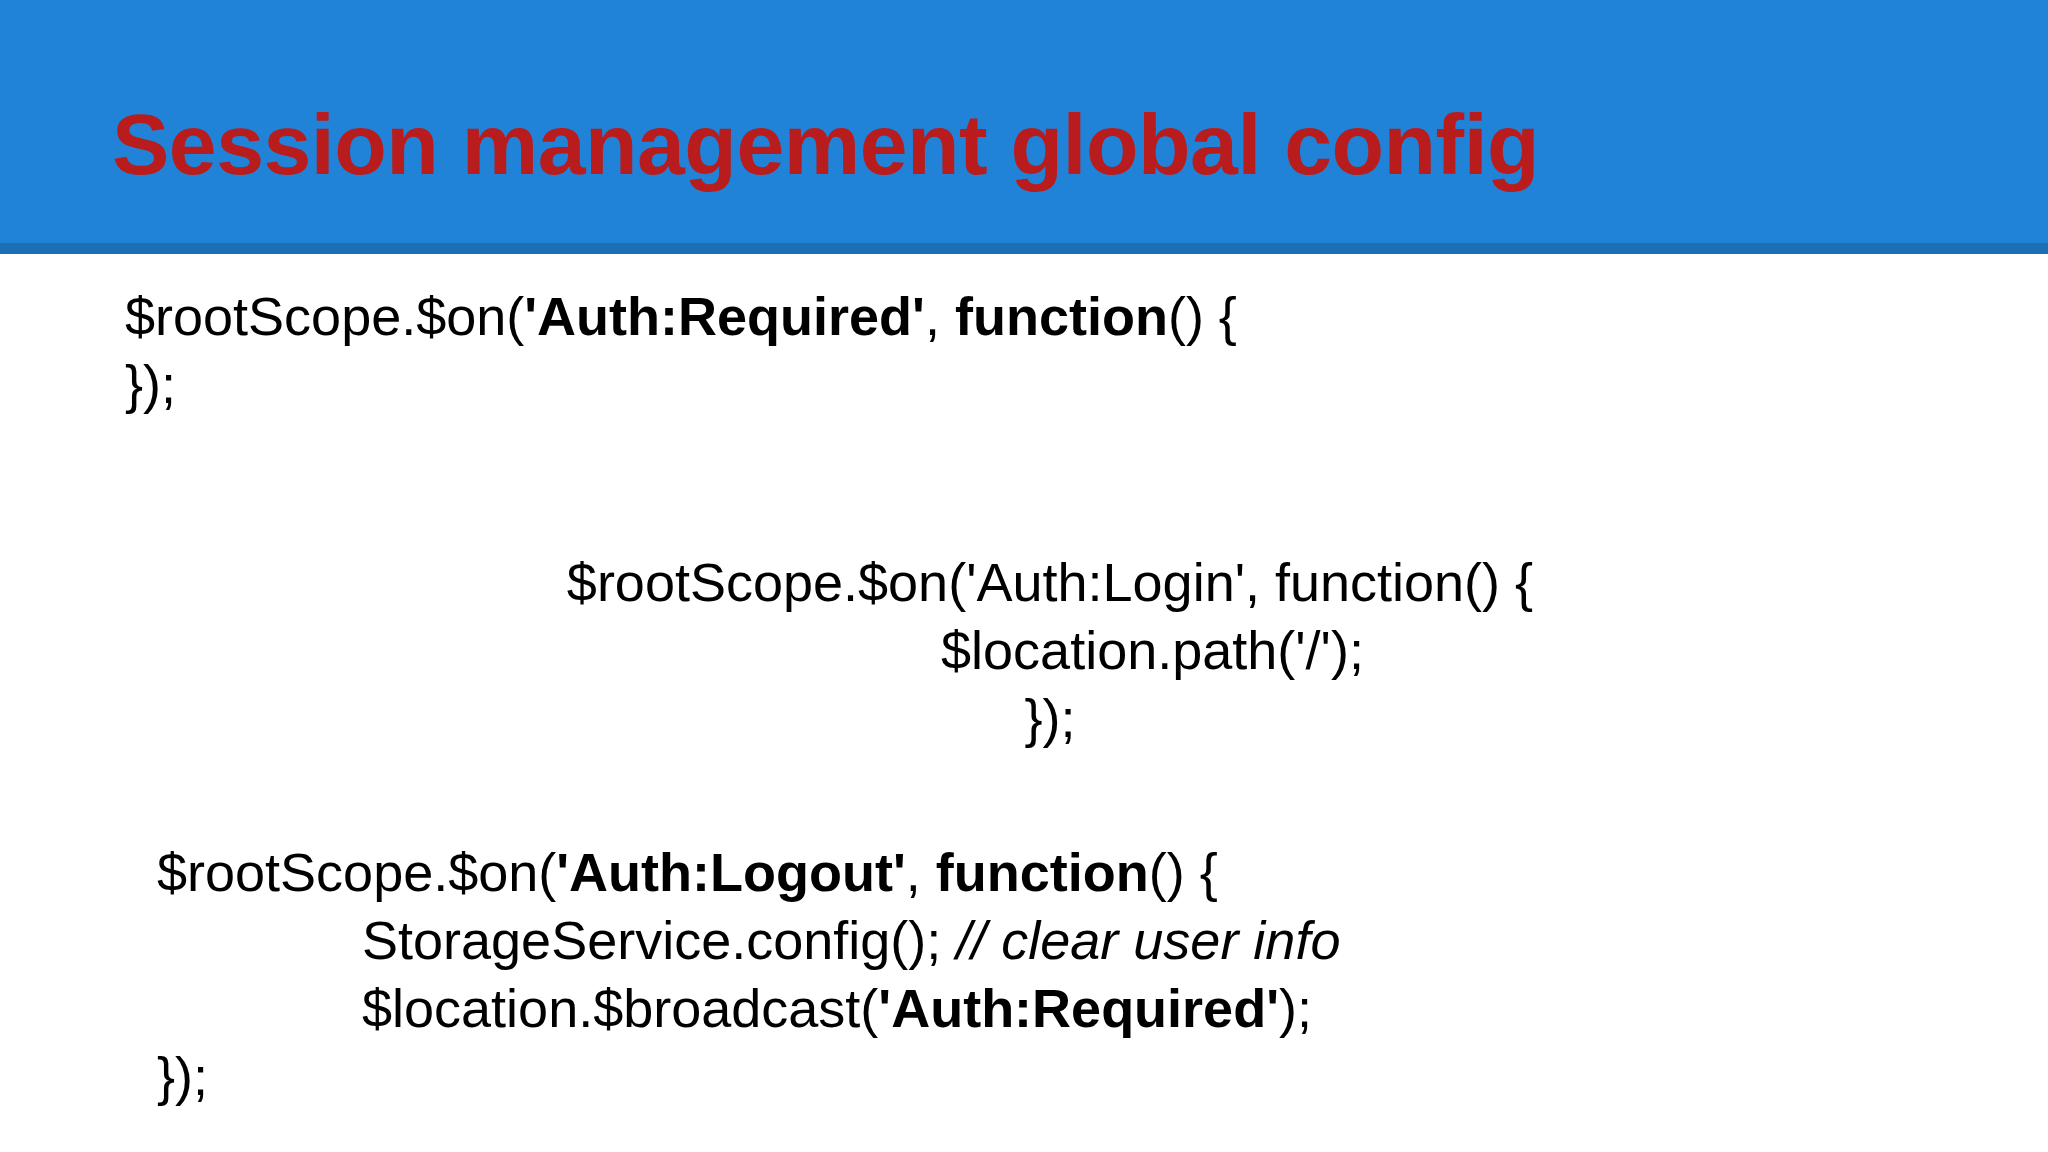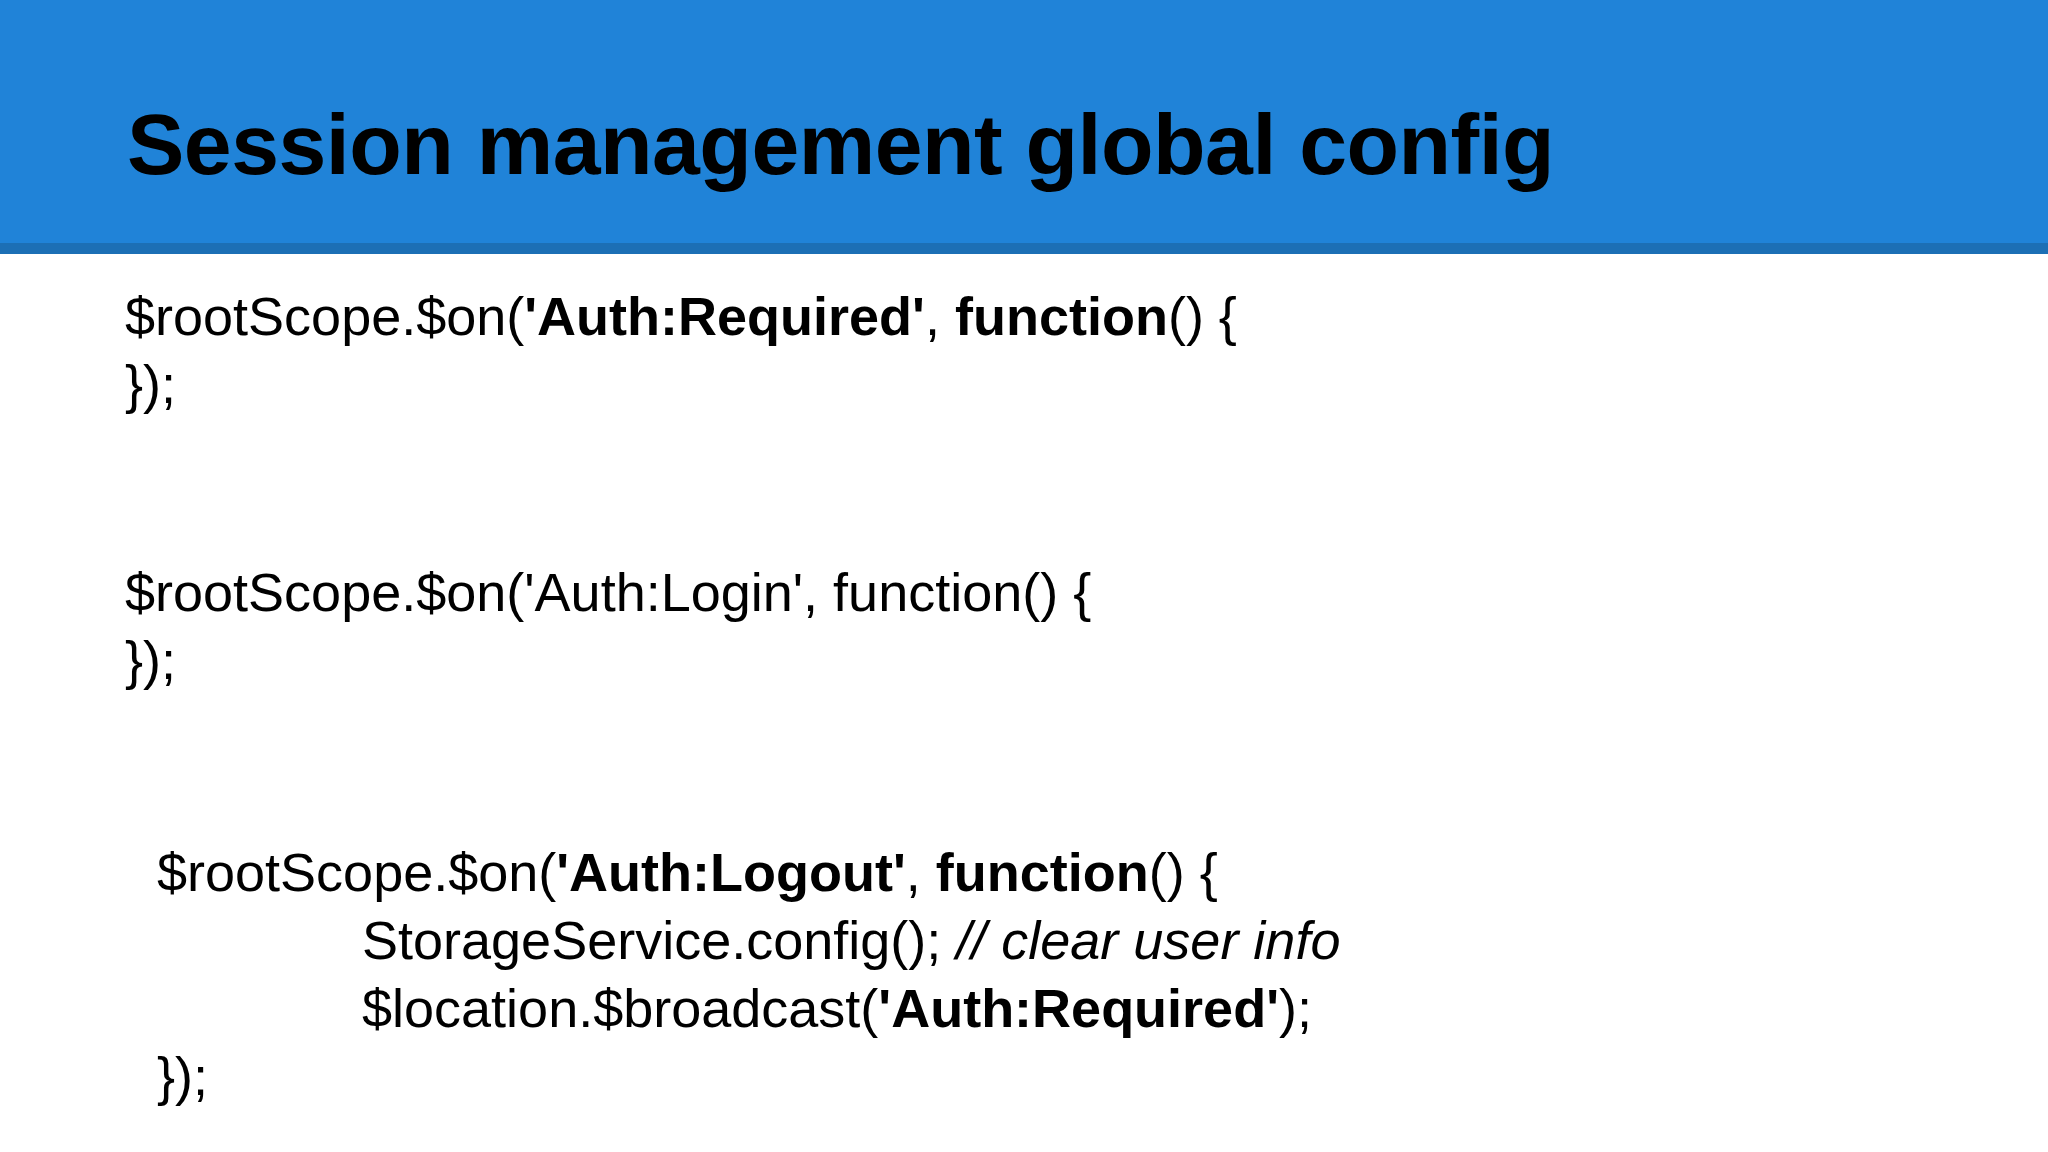--- a/index.html
+++ b/index.html
@@ -33,27 +33,27 @@
   .slide-header-rule {
     position: absolute;
     left: 0;
     top: 243px;
     width: 2048px;
     height: 11px;
     background: #1c6fb5;
   }
   .slide-title {
     position: absolute;
-    left: 127px;
+    left: 112px;
     top: 96px;
     width: 1820px;
     font-size: 86px;
     line-height: 96px;
     font-weight: bold;
-    color: #000000;
+    color: #b91c1c;
     letter-spacing: -0.5px;
     white-space: nowrap;
   }
   
   .code-body {
     position: absolute;
     left: 0;
     top: 254px;
     width: 2048px;
     height: 898px;
@@ -76,40 +76,41 @@
     display: inline-block;
     width: 205px;
   }
   .code-line b {
     font-weight: bold;
   }
   .code-line i {
     font-style: italic;
   }
   .blk1 { top: 28px; }
-  .blk2 { top: 304px; }
+  .blk2 { top: 294px; text-align: center; }
   .blk3 { top: 584px; margin-left: 32px; }
 </style>
 </head>
 <body>
 
 <div class="slide">
 
   <div class="slide-header"></div>
   <div class="slide-header-rule"></div>
 
   <div class="slide-title">Session management global config</div>
 
   <div class="code-body">
     <div class="code-block blk1">
         <div class="code-line"><span>$rootScope.$on(</span><b>'Auth:Required'</b><span>, </span><b>function</b><span>() {</span></div>
         <div class="code-line"><span>});</span></div>
       </div>
     <div class="code-block blk2">
         <div class="code-line"><span>$rootScope.$on('Auth:Login', function() {</span></div>
+        <div class="code-line"><span class="ind"></span><span>$location.path('/');</span></div>
         <div class="code-line"><span>});</span></div>
       </div>
     <div class="code-block blk3">
         <div class="code-line"><span>$rootScope.$on(</span><b>'Auth:Logout'</b><span>, </span><b>function</b><span>() {</span></div>
         <div class="code-line"><span class="ind"></span><span>StorageService.config(); </span><i>// clear user info</i></div>
         <div class="code-line"><span class="ind"></span><span>$location.$broadcast(</span><b>'Auth:Required'</b><span>);</span></div>
         <div class="code-line"><span>});</span></div>
       </div>
   </div>
 

